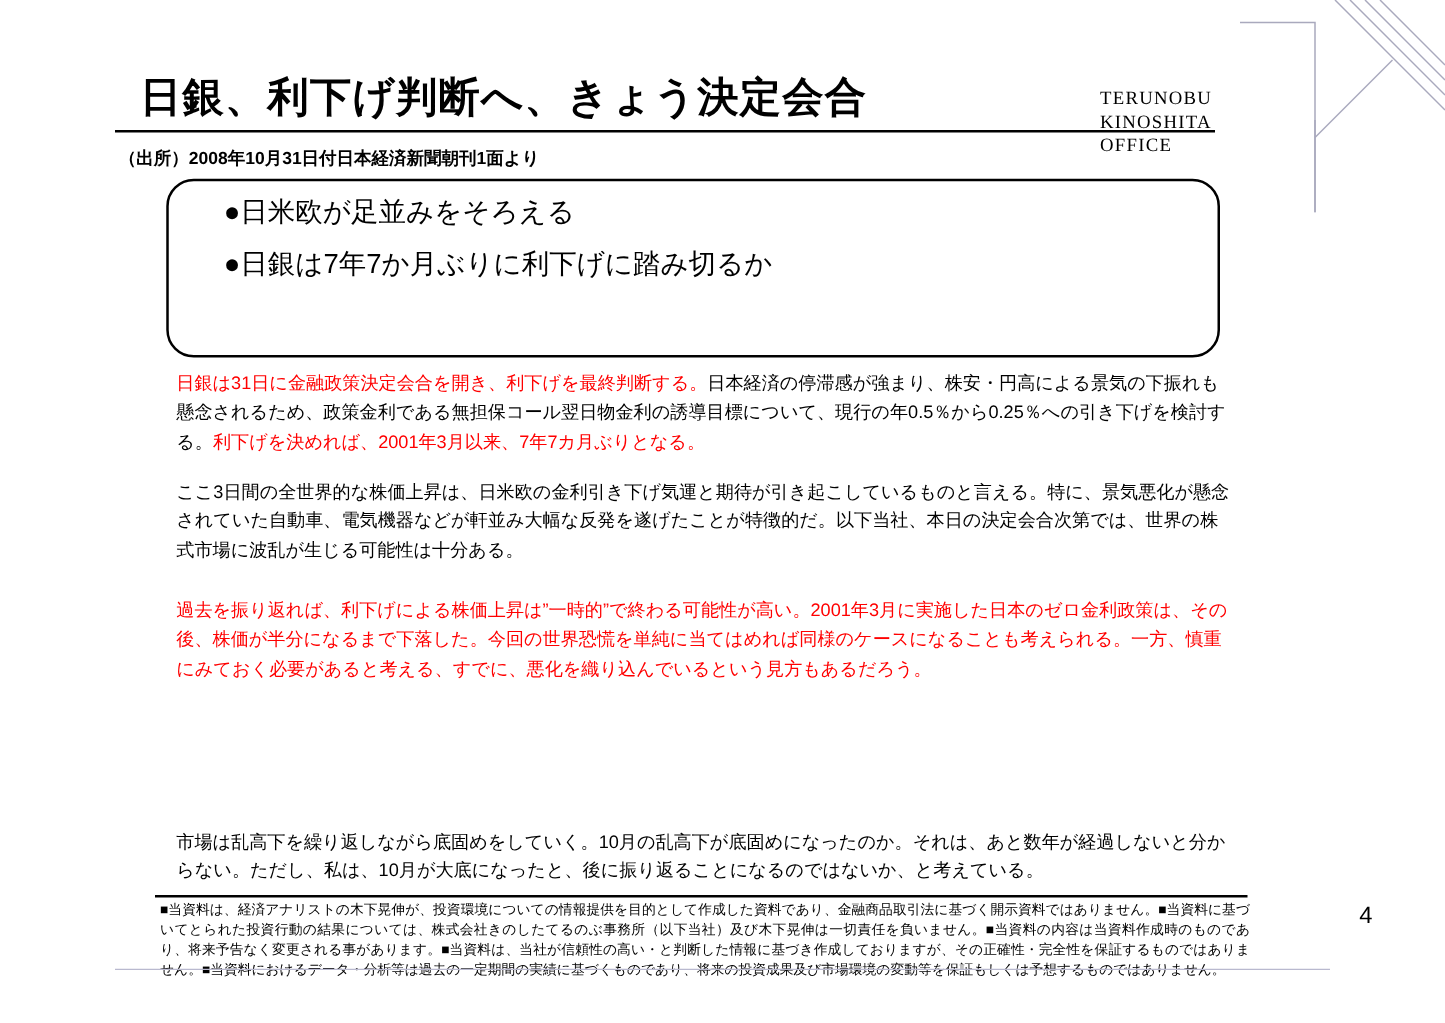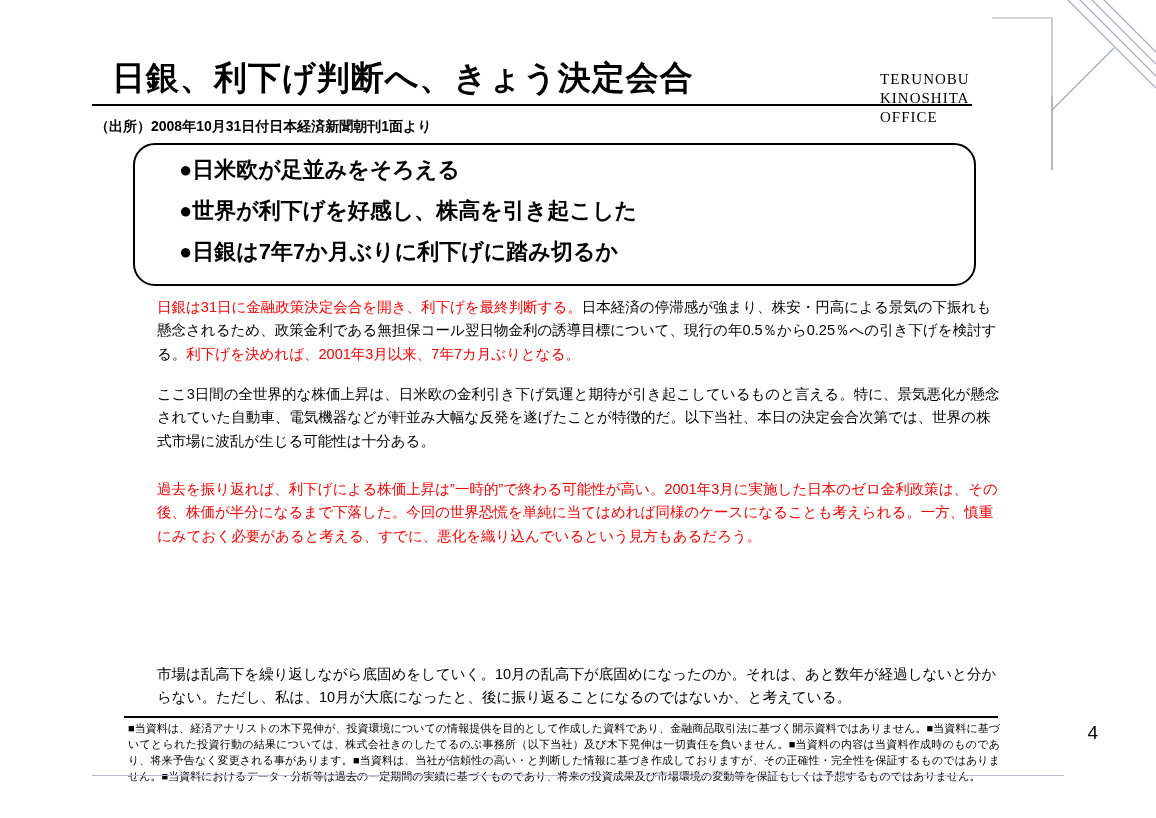--- a/index.html
+++ b/index.html
@@ -74,34 +74,33 @@
     top: 143px;
     width: 843px;
     height: 143px;
     border: 2.5px solid #000;
     border-radius: 22px;
     box-sizing: border-box;
     padding: 14px 0 0 44px;
   }
   .callout-line {
     font-size: 22px;
-    font-weight: bold;
+    font-weight: normal;
     color: #000;
     line-height: 1.0;
     margin-bottom: 19px;
     white-space: nowrap;
   }
   
   .body-block {
     position: absolute;
     left: 141px;
     width: 848px;
     font-size: 14.5px;
     line-height: 1.62;
-    margin-left: 16px;
   }
   .p-red  { color: #ff0000; }
   .p-black{ color: #000000; }
   .p1 { top: 296px; }
   .p2 { top: 383px; }
   .p3 { top: 478px; }
   .p4 { top: 572px; }
   .p5 { top: 663px; }
   
   .footer-rule {
@@ -158,21 +157,20 @@
     <div>KINOSHITA</div>
     <div>OFFICE</div>
   </div>
 
   <div class="title">日銀、利下げ判断へ、きょう決定会合</div>
   <div class="title-rule"></div>
   <div class="source">（出所）2008年10月31日付日本経済新聞朝刊1面より</div>
 
   <div class="callout">
     <div class="callout-line">●日米欧が足並みをそろえる</div>
-    <div class="callout-line">●世界が利下げを好感し、株高を引き起こした</div>
     <div class="callout-line">●日銀は7年7か月ぶりに利下げに踏み切るか</div>
   </div>
 
   <div class="body-block p1">
     <span class="p-red">日銀は31日に金融政策決定会合を開き、利下げを最終判断する。</span><span class="p-black">日本経済の停滞感が強まり、株安・円高による景気の下振れも懸念されるため、政策金利である無担保コール翌日物金利の誘導目標について、現行の年0.5％から0.25％への引き下げを検討する。</span><span class="p-red">利下げを決めれば、2001年3月以来、7年7カ月ぶりとなる。</span>
   </div>
 
   <div class="body-block p2 p-black">ここ3日間の全世界的な株価上昇は、日米欧の金利引き下げ気運と期待が引き起こしているものと言える。特に、景気悪化が懸念されていた自動車、電気機器などが軒並み大幅な反発を遂げたことが特徴的だ。以下当社、本日の決定会合次第では、世界の株式市場に波乱が生じる可能性は十分ある。</div>
   <div class="body-block p3 p-red">過去を振り返れば、利下げによる株価上昇は”一時的”で終わる可能性が高い。2001年3月に実施した日本のゼロ金利政策は、その後、株価が半分になるまで下落した。今回の世界恐慌を単純に当てはめれば同様のケースになることも考えられる。一方、慎重にみておく必要があると考える、すでに、悪化を織り込んでいるという見方もあるだろう。</div>
   <div class="body-block p5 p-black">市場は乱高下を繰り返しながら底固めをしていく。10月の乱高下が底固めになったのか。それは、あと数年が経過しないと分からない。ただし、私は、10月が大底になったと、後に振り返ることになるのではないか、と考えている。</div>

